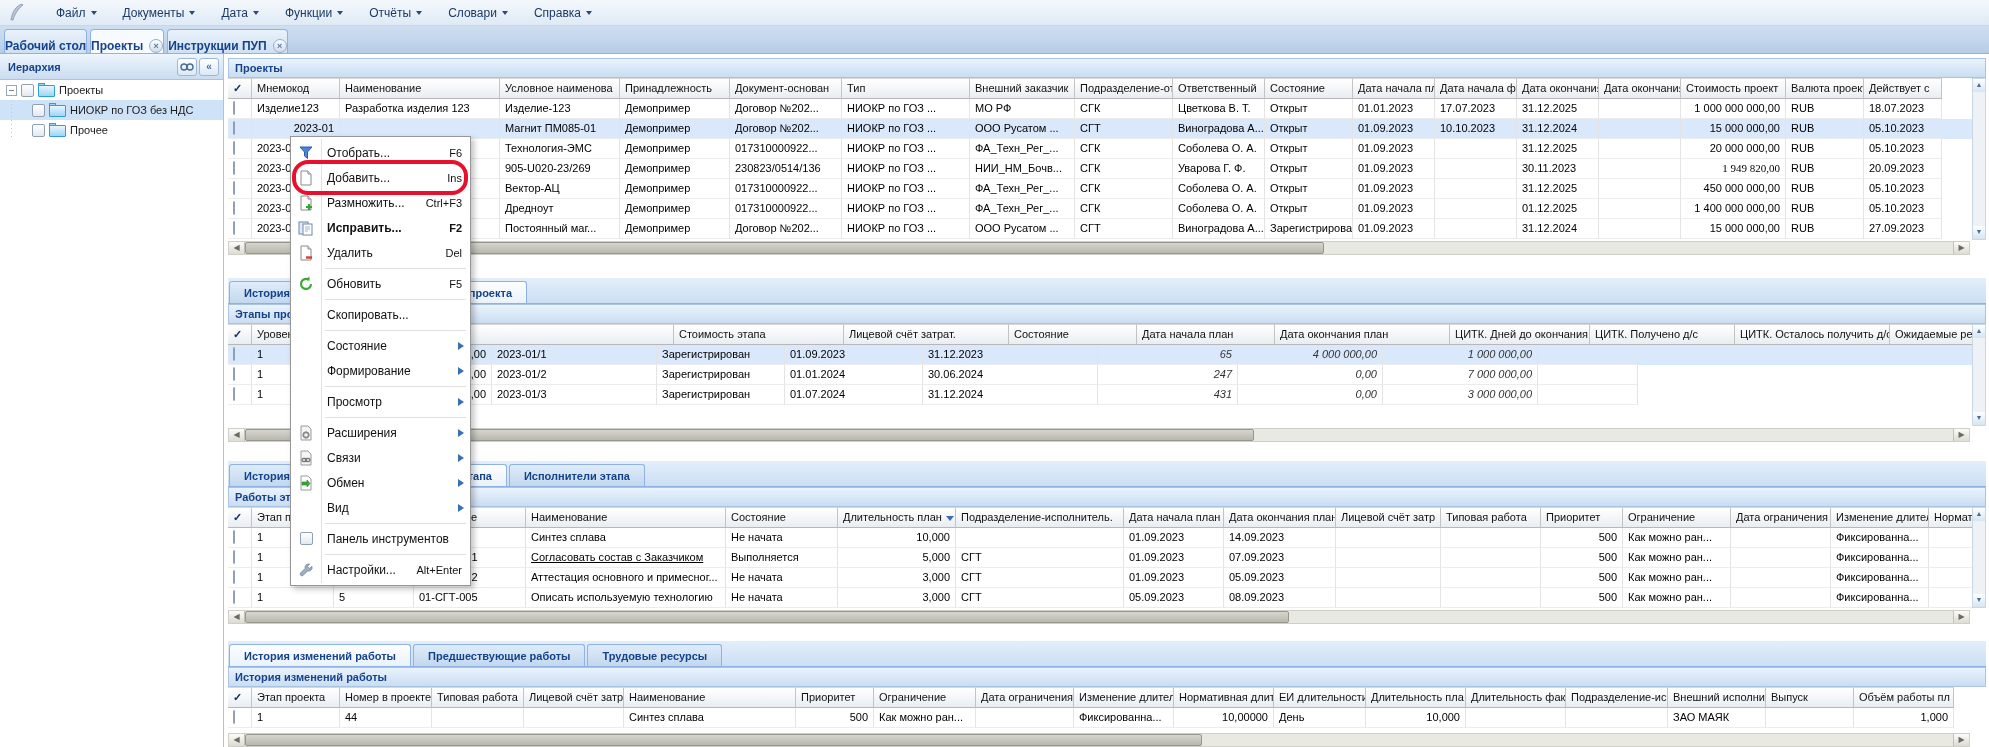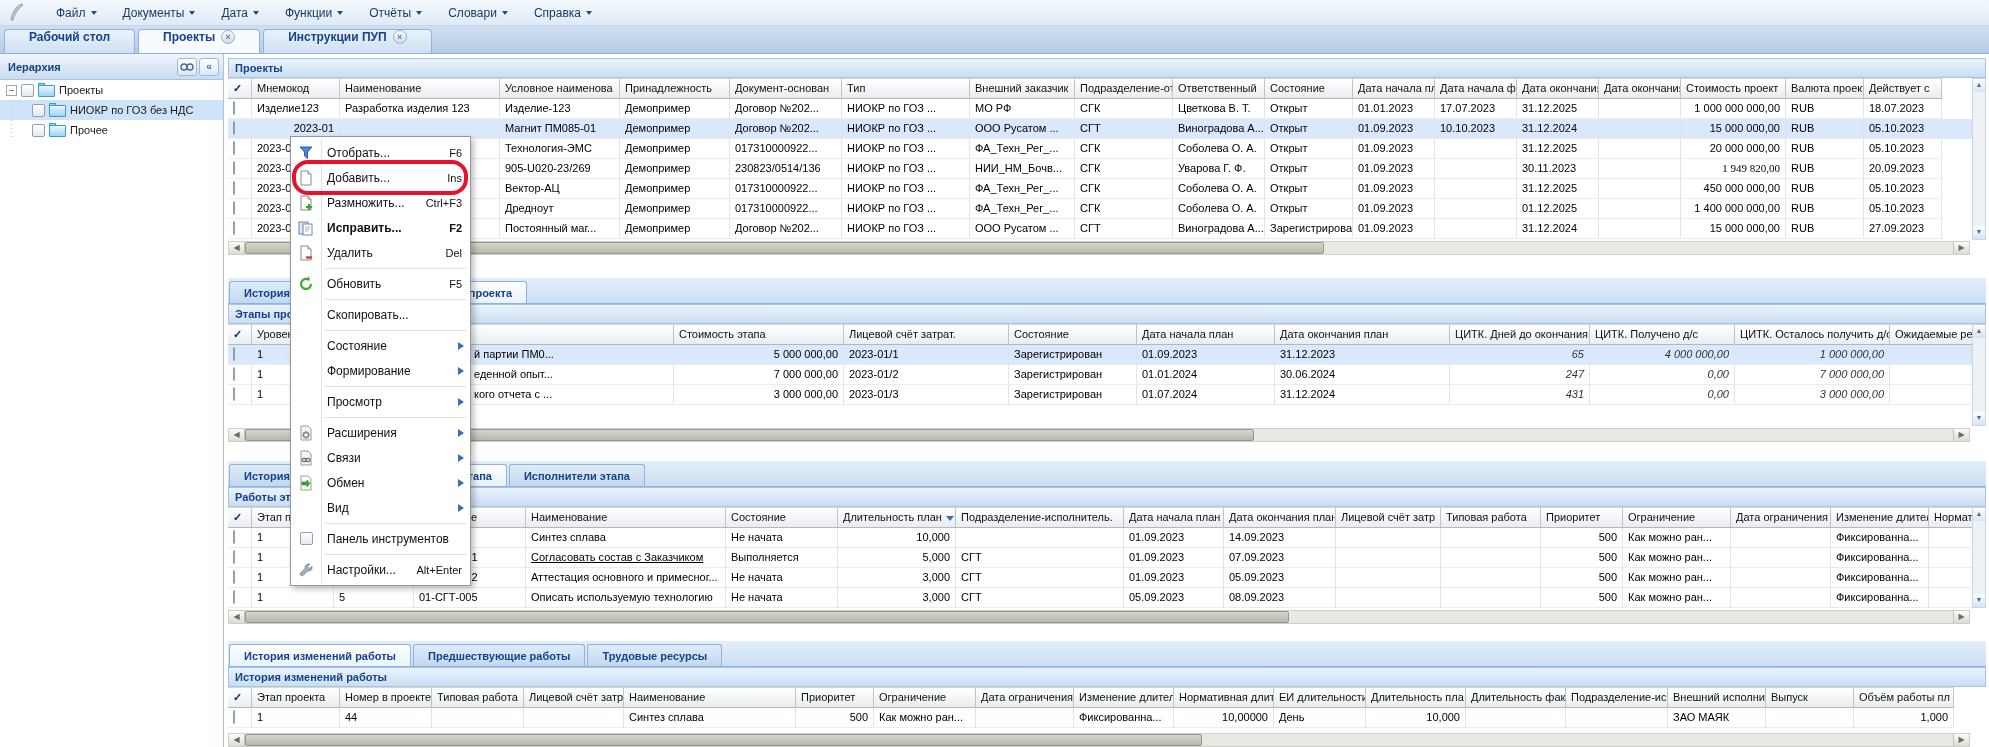--- a/index.html
+++ b/index.html
@@ -13,21 +13,21 @@
   .mb-item { display:flex; align-items:center; gap:5px; padding:3px 10px; color:#1c3b66;
     font-size:12px; cursor:default; border-radius:2px; }
   .caret { width:0; height:0; border-left:3.5px solid transparent; border-right:3.5px solid transparent;
     border-top:4px solid #2c4a75; }
   #logo { width:26px; height:20px; margin-right:8px; }
 
   
   #tabbar { position:absolute; left:0; top:26px; width:1989px; height:28px;
     background:linear-gradient(#cfdff1,#b7cde6); display:flex; align-items:flex-end;
     padding-left:4px; gap:3px; border-bottom:1px solid #8db2e3; }
-  .wtab { height:24px; display:flex; align-items:flex-start; gap:6px; padding:0 24px;
+  .wtab { height:24px; display:flex; align-items:flex-end; gap:6px; padding:0 0;
     background:linear-gradient(#e9f2fb,#cfe0f2); border:1px solid #8db2e3; border-bottom:none;
     border-radius:4px 4px 0 0; color:#15428b; font-weight:bold; font-size:12px; }
   .wtab.active { background:#f7fbff; }
   .closebtn { width:14px; height:14px; border-radius:8px; background:linear-gradient(#fdfefe,#cfdcec);
     border:1px solid #93aecd; color:#5a7aa5; font-size:9px; line-height:12px; text-align:center; }
 
   
   #sidebar { position:absolute; left:0; top:54px; width:224px; height:693px;
     border-right:1px solid #a9c3e0; background:#fff; }
   #sidebar-header { height:26px; background:linear-gradient(#eef5fd,#cadcf0);
@@ -395,49 +395,46 @@
         <div class="gh-cell" style="width: 138px;">Дата начала план</div>
         <div class="gh-cell" style="width: 175px;">Дата окончания план</div>
         <div class="gh-cell" style="width: 140px;">ЦИТК. Дней до окончания</div>
         <div class="gh-cell" style="width: 145px;">ЦИТК. Получено д/с</div>
         <div class="gh-cell" style="width: 155px;">ЦИТК. Осталось получить д/с</div>
         <div class="gh-cell" style="width: 100px;">Ожидаемые резул</div>
       </div>
       <div class="g-row sel">
         <div class="g-cell" style="width: 24px;"><span class="cb"></span></div>
         <div class="g-cell" style="width: 70px;">1</div>
-        <div class="g-cell" style="width: 352px; padding-left: 152px;">й партии ПМ0...</div>
         <div class="g-cell num" style="width: 170px;">5 000 000,00</div>
         <div class="g-cell" style="width: 165px;">2023-01/1</div>
         <div class="g-cell" style="width: 128px;">Зарегистрирован</div>
         <div class="g-cell" style="width: 138px;">01.09.2023</div>
         <div class="g-cell" style="width: 175px;">31.12.2023</div>
         <div class="g-cell num ital" style="width: 140px;">65</div>
         <div class="g-cell num ital" style="width: 145px;">4 000 000,00</div>
         <div class="g-cell num ital" style="width: 155px;">1 000 000,00</div>
         <div class="g-cell" style="width: 100px;"></div>
       </div>
       <div class="g-row">
         <div class="g-cell" style="width: 24px;"><span class="cb"></span></div>
         <div class="g-cell" style="width: 70px;">1</div>
-        <div class="g-cell" style="width: 352px; padding-left: 152px;">еденной опыт...</div>
         <div class="g-cell num" style="width: 170px;">7 000 000,00</div>
         <div class="g-cell" style="width: 165px;">2023-01/2</div>
         <div class="g-cell" style="width: 128px;">Зарегистрирован</div>
         <div class="g-cell" style="width: 138px;">01.01.2024</div>
         <div class="g-cell" style="width: 175px;">30.06.2024</div>
         <div class="g-cell num ital" style="width: 140px;">247</div>
         <div class="g-cell num ital" style="width: 145px;">0,00</div>
         <div class="g-cell num ital" style="width: 155px;">7 000 000,00</div>
         <div class="g-cell" style="width: 100px;"></div>
       </div>
       <div class="g-row">
         <div class="g-cell" style="width: 24px;"><span class="cb"></span></div>
         <div class="g-cell" style="width: 70px;">1</div>
-        <div class="g-cell" style="width: 352px; padding-left: 152px;">кого отчета с ...</div>
         <div class="g-cell num" style="width: 170px;">3 000 000,00</div>
         <div class="g-cell" style="width: 165px;">2023-01/3</div>
         <div class="g-cell" style="width: 128px;">Зарегистрирован</div>
         <div class="g-cell" style="width: 138px;">01.07.2024</div>
         <div class="g-cell" style="width: 175px;">31.12.2024</div>
         <div class="g-cell num ital" style="width: 140px;">431</div>
         <div class="g-cell num ital" style="width: 145px;">0,00</div>
         <div class="g-cell num ital" style="width: 155px;">3 000 000,00</div>
         <div class="g-cell" style="width: 100px;"></div>
       </div>

